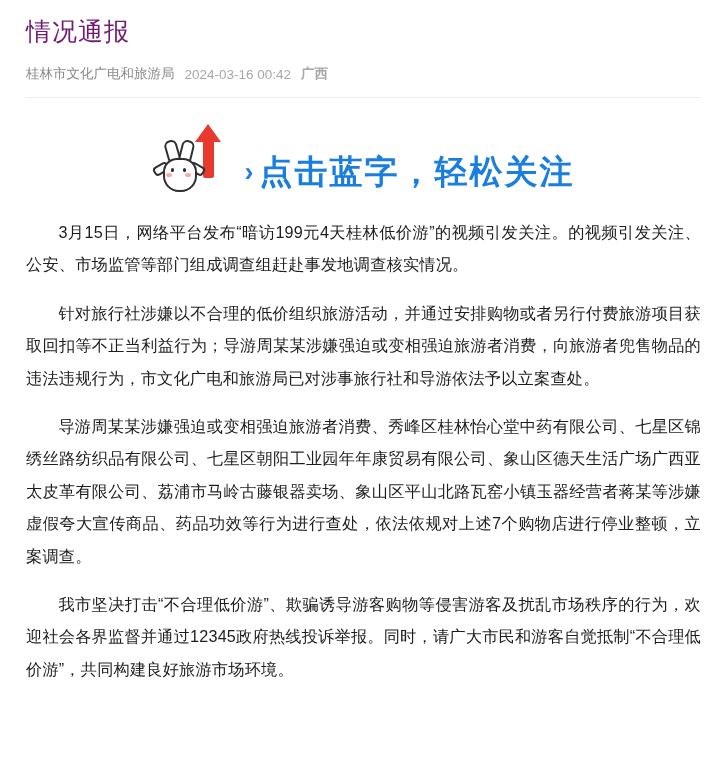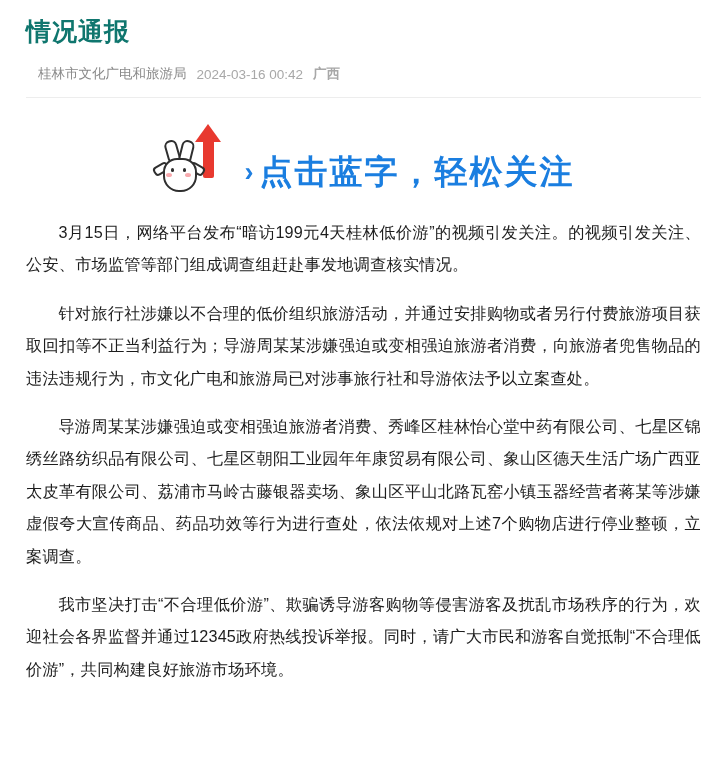--- a/index.html
+++ b/index.html
@@ -16,37 +16,36 @@
   }
   .page {
     width: 727px;
     height: 768px;
     box-sizing: border-box;
     padding: 0 26px;
     position: relative;
   }
   .article-title {
     font-size: 25px;
-    font-weight: bold;
-    color: #0f766e;
+    font-weight: normal;
+    color: #701a75;
     letter-spacing: 1px;
     margin: 14px 0 0 0;
     line-height: 1.4;
   }
   .meta-row {
     display: flex;
     align-items: center;
     gap: 10px;
     margin-top: 16px;
     font-size: 13.5px;
     color: #9a9a9a;
   }
   .meta-source {
     color: #8a8a8a;
-    margin-left: 12px;
   }
   .meta-date {
     color: #a8a8a8;
   }
   .meta-region {
     color: #a8a8a8;
     font-weight: bold;
   }
   .divider {
     margin-top: 14px;

